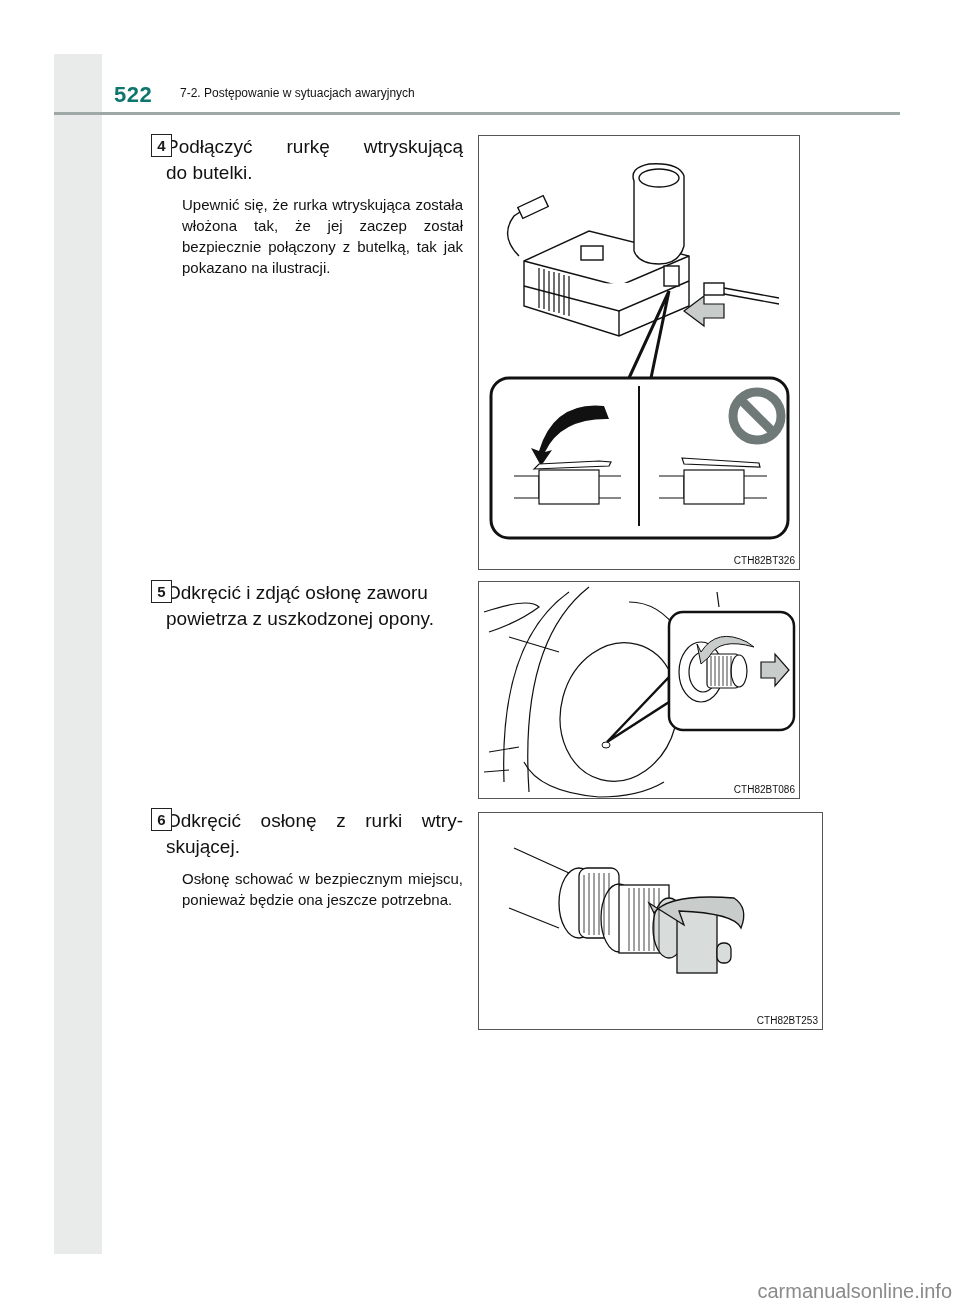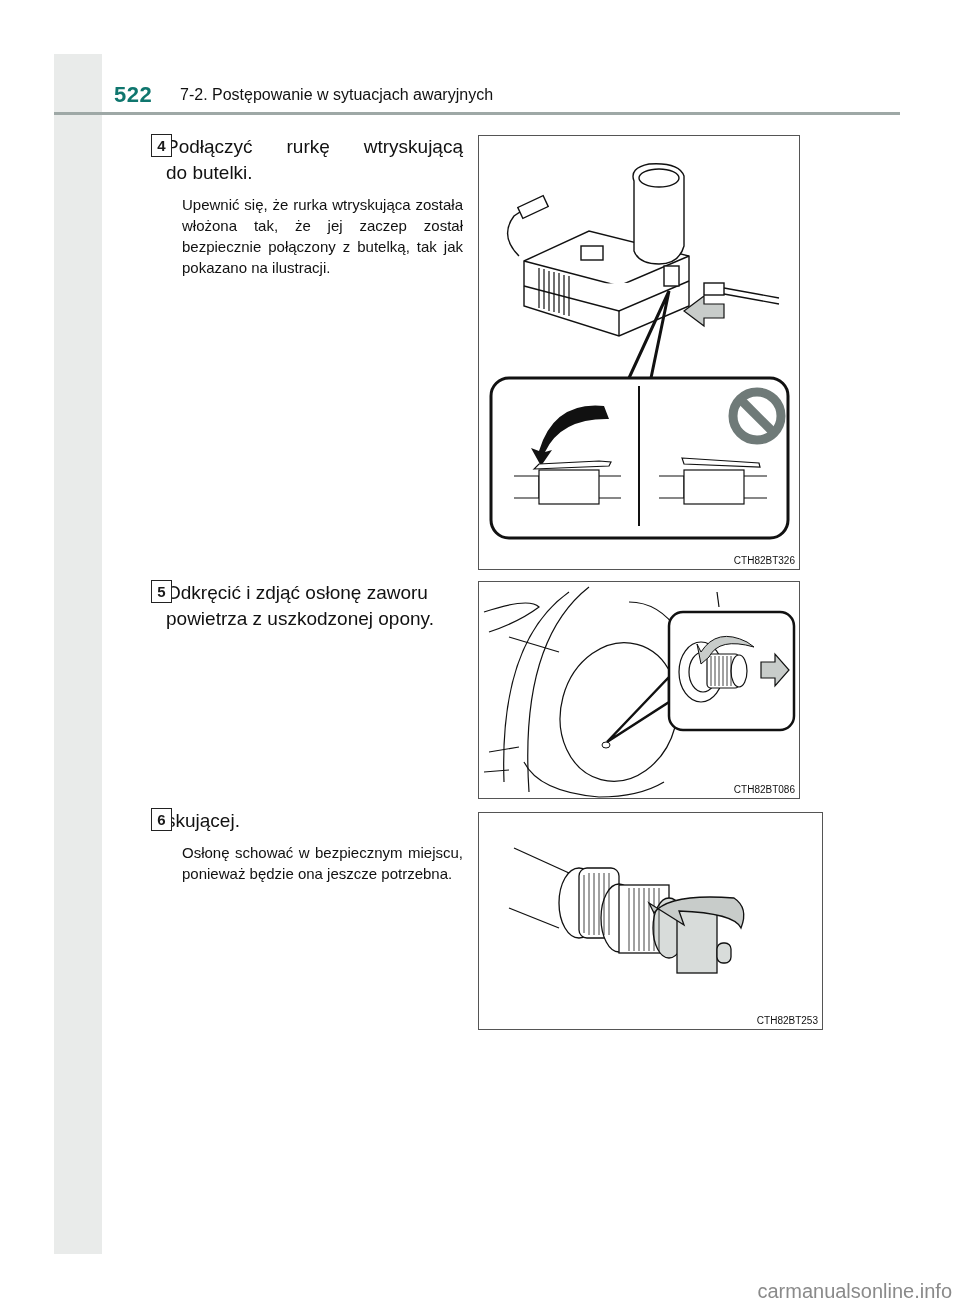--- a/index.html
+++ b/index.html
@@ -2,21 +2,21 @@
 <html><head>
 <meta charset="utf-8">
 <style>
   html, body { margin:0; padding:0; }
   body {
     width:960px; height:1313px; position:relative; overflow:hidden;
     background:#ffffff; font-family:"Liberation Sans", sans-serif; color:#1a1a1a;
   }
   .sidebar { position:absolute; left:54px; top:54px; width:48px; height:1200px; background:#e9ebea; }
   .page-num { position:absolute; left:114px; top:82px; font-size:22px; font-weight:bold; color:#0f766e; letter-spacing:0.5px; }
-  .section-title { position:absolute; left:180px; top:86px; font-size:16px; color:#111; }
+  .section-title { position:absolute; left:180px; top:86px; font-size:12px; color:#111; }
   .header-rule { position:absolute; left:54px; top:112px; width:846px; height:3px; background:#9ea8a6; }
 
   .step { position:absolute; left:151px; width:312px; }
   .step-num {
     position:absolute; left:0; top:0; width:19px; height:21px; border:1.5px solid #222;
     font-size:15px; font-weight:bold; text-align:center; line-height:21px; background:#fff;
   }
   .step-title { margin-left:15px; font-size:19px; line-height:26px; text-align:justify; color:#111; }
   .step-title.justify-last { text-align-last:justify; }
   .step-note { margin-left:31px; margin-top:8px; font-size:15px; line-height:21px; text-align:justify; color:#111; }
@@ -43,20 +43,21 @@
 </div>
 
 <div class="step" style="top:580px;">
   <div class="step-num">5</div>
   <div class="step-title">Odkręcić i zdjąć osłonę zaworu</div>
   <div class="step-title">powietrza z uszkodzonej opony.</div>
 </div>
 
 <div class="step" style="top:808px;">
   <div class="step-num">6</div>
+  <div class="step-title justify-last">Odkręcić osłonę z rurki wtry-</div>
   <div class="step-title">skującej.</div>
   <div class="step-note">Osłonę schować w bezpiecznym miejscu, ponieważ będzie ona jeszcze potrzebna.</div>
 </div>
 
 <div class="figure" style="top:135px;height:433px;">
   <svg width="320" height="433" viewBox="0 0 320 433">
     <g fill="#fff" stroke="#111" stroke-width="1.4">
 
       <path d="M45 125 L110 95 L210 120 L210 170 L140 200 L45 170 Z"></path>
       <path d="M45 125 L140 150 L210 120"></path>

